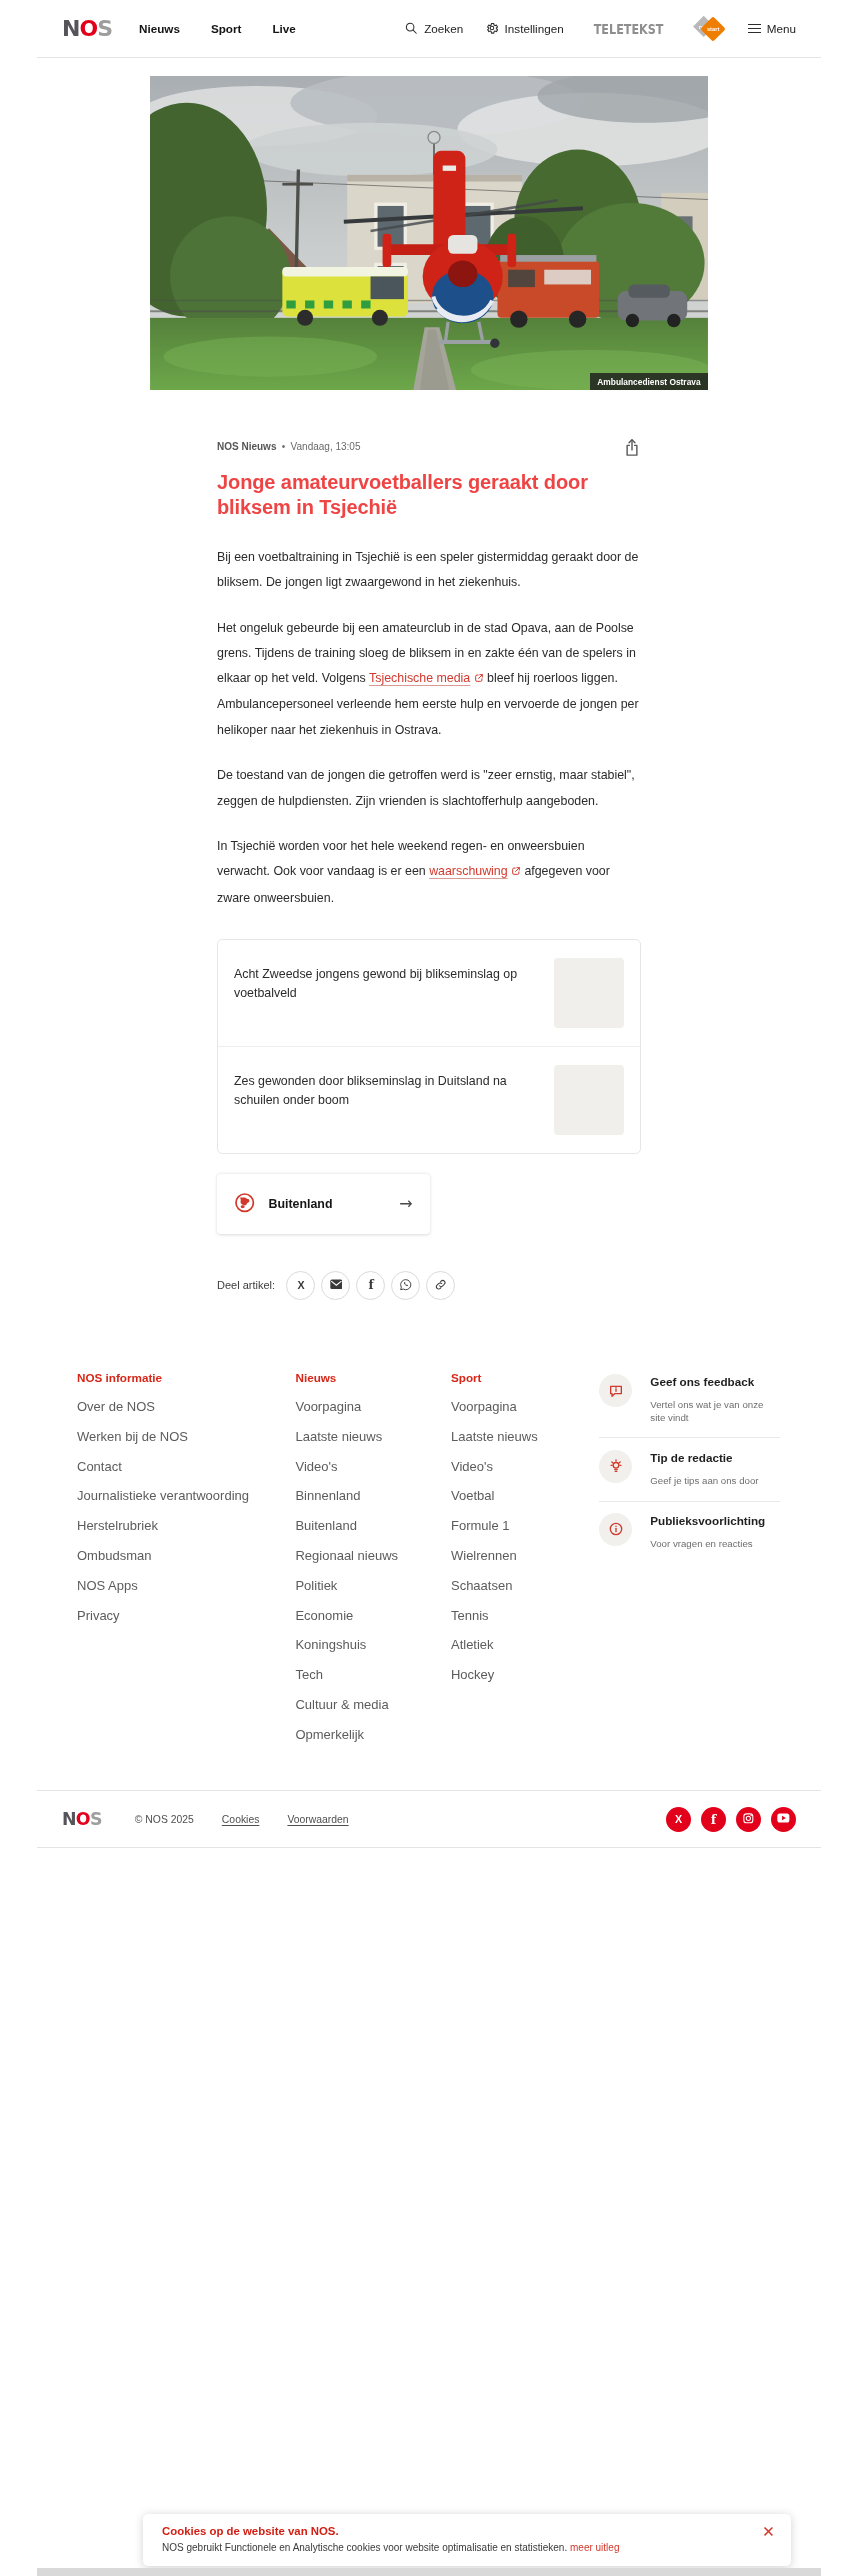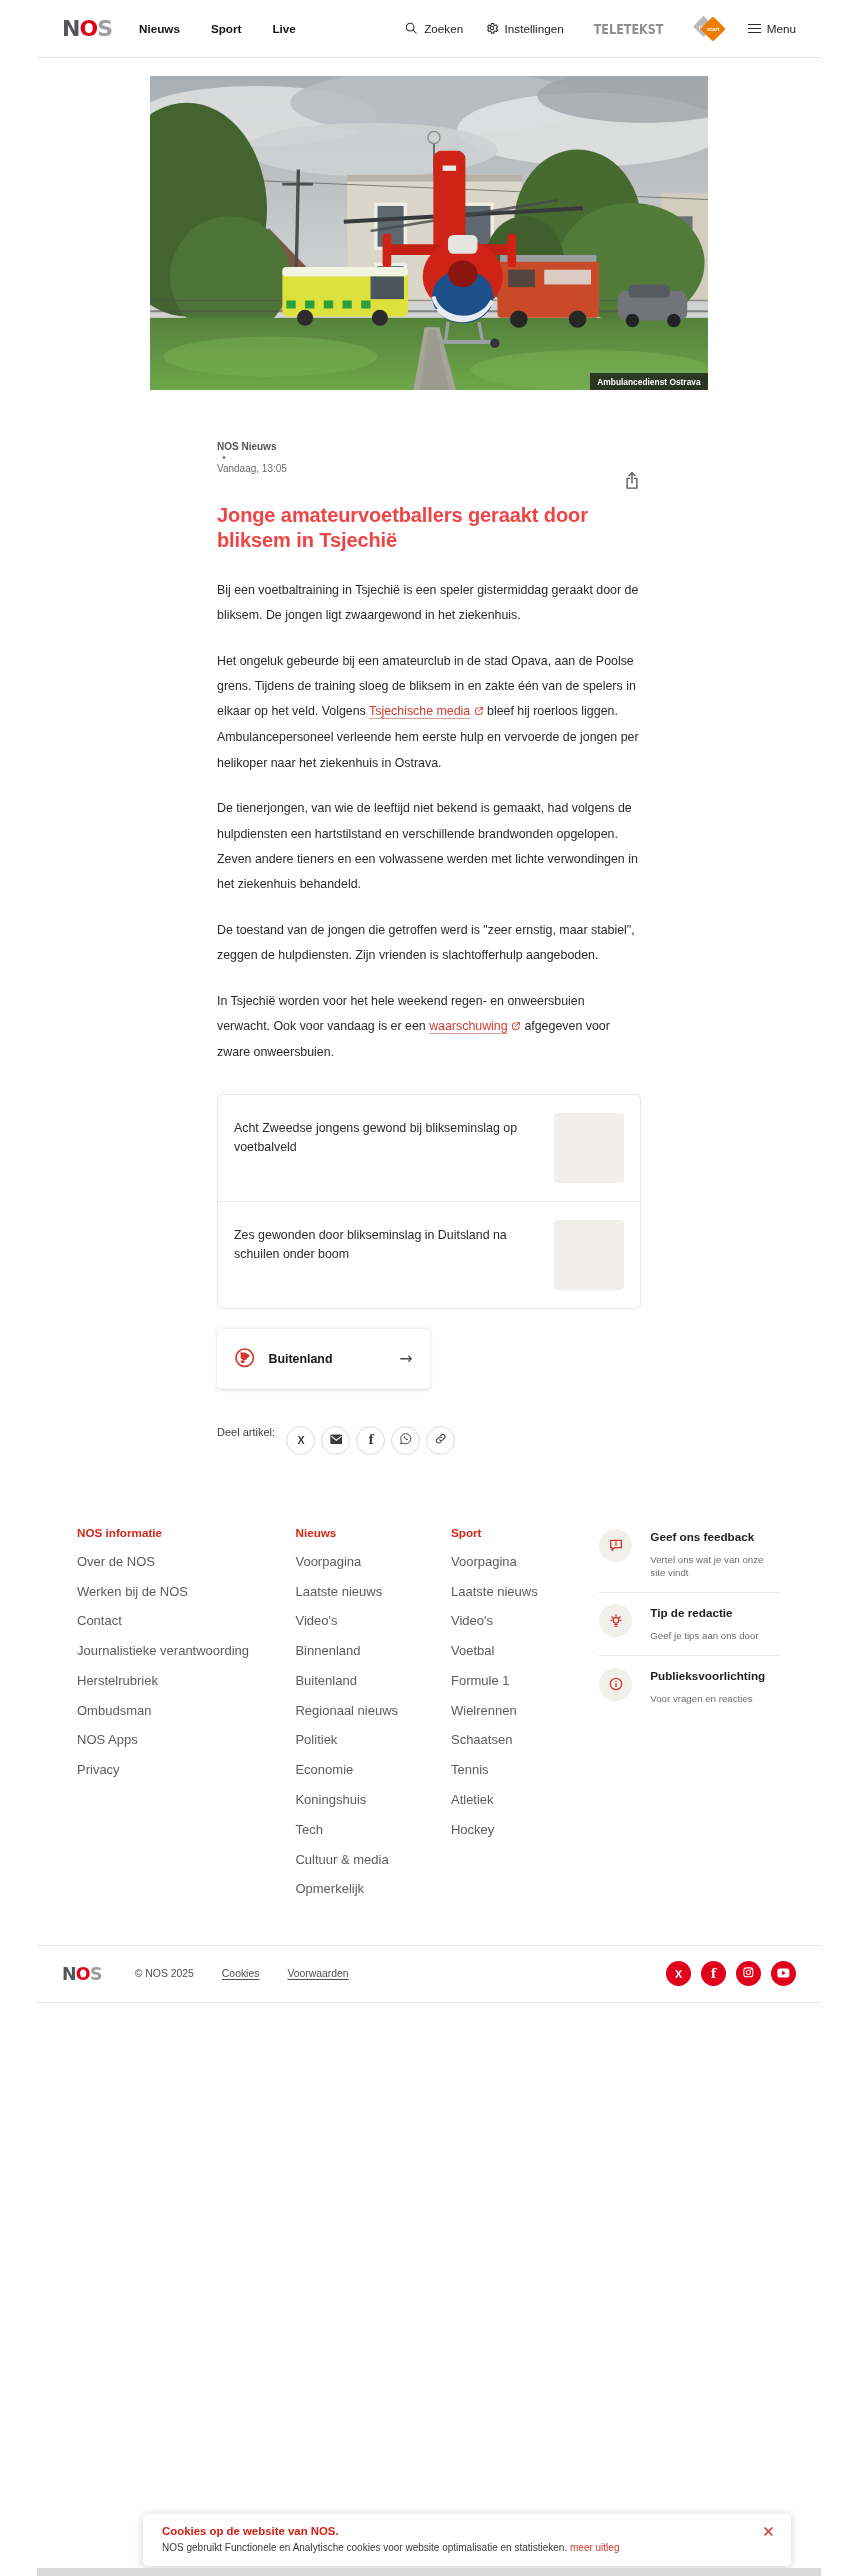--- a/index.html
+++ b/index.html
@@ -23,21 +23,21 @@
   .npo .d2 span{font-size:5.7px;color:#fff;font-weight:bold;transform:rotate(-45deg);}
   .burger{display:inline-block;width:12.7px;}
   .burger i{display:block;height:1.3px;background:#2c2c2c;margin:2.7px 0;}
 
   
   .hero{position:relative;width:558px;height:314px;margin:18px auto 0;background:#b9bdbf;}
   .caption{position:absolute;right:0;bottom:0;background:rgba(28,28,28,.82);color:#fff;font-size:8.4px;font-weight:bold;padding:3.3px 7.4px;}
 
   
   .art{width:424px;margin:0 auto;}
-  .meta{margin-top:51px;display:flex;align-items:flex-start;font-size:10px;color:#6a6a6a;flex-direction:column;}
+  .meta{margin-top:51px;display:flex;align-items:flex-start;font-size:10px;color:#6a6a6a;}
   .meta .src{font-weight:bold;color:#565656;}
   .meta .dot{margin:0 5.3px;}
   .sharebtn{margin-left:auto;cursor:pointer;margin-top:-2.7px;}
   h1{font-size:20px;line-height:25px;margin:9.4px 0 0;color:#ef4444;font-weight:bold;letter-spacing:-0.1px;}
   .art p{font-size:12.4px;line-height:25.4px;margin:20px 0 0;color:#2b2b2b;}
   .art p.lead{margin-top:25px;}
   .redlink{color:#d2392d;text-decoration:underline;text-decoration-color:#d89a92;text-underline-offset:2.7px;cursor:pointer;}
   .extic{display:inline-block;vertical-align:-0.7px;margin-left:3.3px;}
 
   
@@ -46,21 +46,21 @@
   .relrow + .relrow{border-top:0.7px solid #ededed;}
   .reltitle{font-size:12.4px;line-height:19px;color:#2b2b2b;width:302px;padding-top:6.7px;}
   .thumb{width:70px;height:70px;border-radius:4px;background:#f0efeb;margin-left:auto;}
 
   
   .catcard{margin-top:20px;width:213px;height:60px;background:#fff;border-radius:4px;box-shadow:0 0.7px 3.3px rgba(0,0,0,.15);display:flex;align-items:center;padding:0 17.4px;box-sizing:border-box;cursor:pointer;}
   .catlabel{font-weight:bold;font-size:12.4px;color:#161616;margin-left:12.7px;}
   .catarrow{margin-left:auto;font-size:16px;color:#4a4a4a;font-family:"DejaVu Sans",sans-serif;}
 
   
-  .sharerow{margin-top:37px;display:flex;align-items:flex-start;}
+  .sharerow{margin-top:37px;display:flex;align-items:center;}
   .sharelabel{font-size:11px;color:#3d3d3d;margin-right:11.4px;}
   .circ{width:27px;height:27px;border:0.7px solid #dadada;border-radius:50%;display:flex;align-items:center;justify-content:center;color:#3a3a3a;margin-right:6px;cursor:pointer;background:#fff;}
   .circ .xg{font-weight:bold;font-size:10.7px;color:#3a3a3a;}
   .circ .fg{font-weight:bold;font-size:12px;color:#3a3a3a;font-family:"DejaVu Serif",serif;}
 
   
   .footer{margin-top:64px;display:flex;padding:0 41px 0 40px;box-sizing:border-box;}
   .fcol1{width:243px}.fcol2{width:173px}.fcol3{width:165px}
   .ffeed{width:201px;margin-top:-1.3px;}
   .ftitle{color:#d62718;font-weight:bold;font-size:11.7px;padding:7.4px 0;}
@@ -253,21 +253,20 @@
     </div>
     <h1>Jonge amateurvoetballers geraakt door bliksem in Tsjechië</h1>
     <p class="lead">Bij een voetbaltraining in Tsjechië is een speler gistermiddag geraakt door de bliksem. De jongen ligt zwaargewond in het ziekenhuis.</p>
     <p><span>Het ongeluk gebeurde bij een amateurclub in de stad Opava, aan de Poolse grens. Tijdens de training sloeg de bliksem in en zakte één van de spelers in elkaar op het veld. Volgens </span><a class="redlink">Tsjechische media</a><span class="extic"><svg width="10" height="10" viewBox="0 0 24 24">
             <g stroke="#d2392d" fill="none" stroke-width="2.4" stroke-linecap="round" stroke-linejoin="round">
               <path d="M10 5H7a3 3 0 0 0-3 3v9a3 3 0 0 0 3 3h9a3 3 0 0 0 3-3v-3"></path>
               <path d="M14 4h6v6"></path>
               <path d="M20 4 11 13"></path>
             </g>
           </svg></span><span> bleef hij roerloos liggen. Ambulancepersoneel verleende hem eerste hulp en vervoerde de jongen per helikoper naar het ziekenhuis in Ostrava.</span></p>
-    <p>De tienerjongen, van wie de leeftijd niet bekend is gemaakt, had volgens de hulpdiensten een hartstilstand en verschillende brandwonden opgelopen. Zeven andere tieners en een volwassene werden met lichte verwondingen in het ziekenhuis behandeld.</p>
     <p>De toestand van de jongen die getroffen werd is "zeer ernstig, maar stabiel", zeggen de hulpdiensten. Zijn vrienden is slachtofferhulp aangeboden.</p>
     <p><span>In Tsjechië worden voor het hele weekend regen- en onweersbuien verwacht. Ook voor vandaag is er een </span><a class="redlink">waarschuwing</a><span class="extic"><svg width="10" height="10" viewBox="0 0 24 24">
             <g stroke="#d2392d" fill="none" stroke-width="2.4" stroke-linecap="round" stroke-linejoin="round">
               <path d="M10 5H7a3 3 0 0 0-3 3v9a3 3 0 0 0 3 3h9a3 3 0 0 0 3-3v-3"></path>
               <path d="M14 4h6v6"></path>
               <path d="M20 4 11 13"></path>
             </g>
           </svg></span><span> afgegeven voor zware onweersbuien.</span></p>
 
     <div class="relcard">

